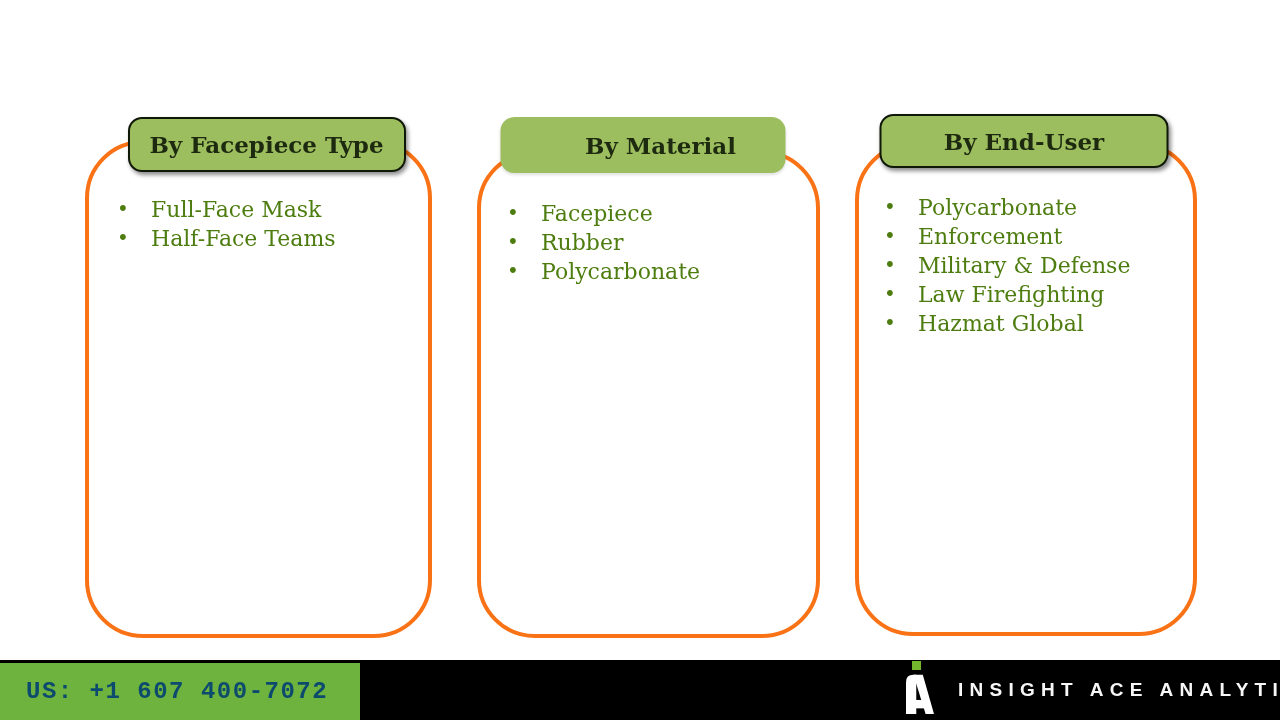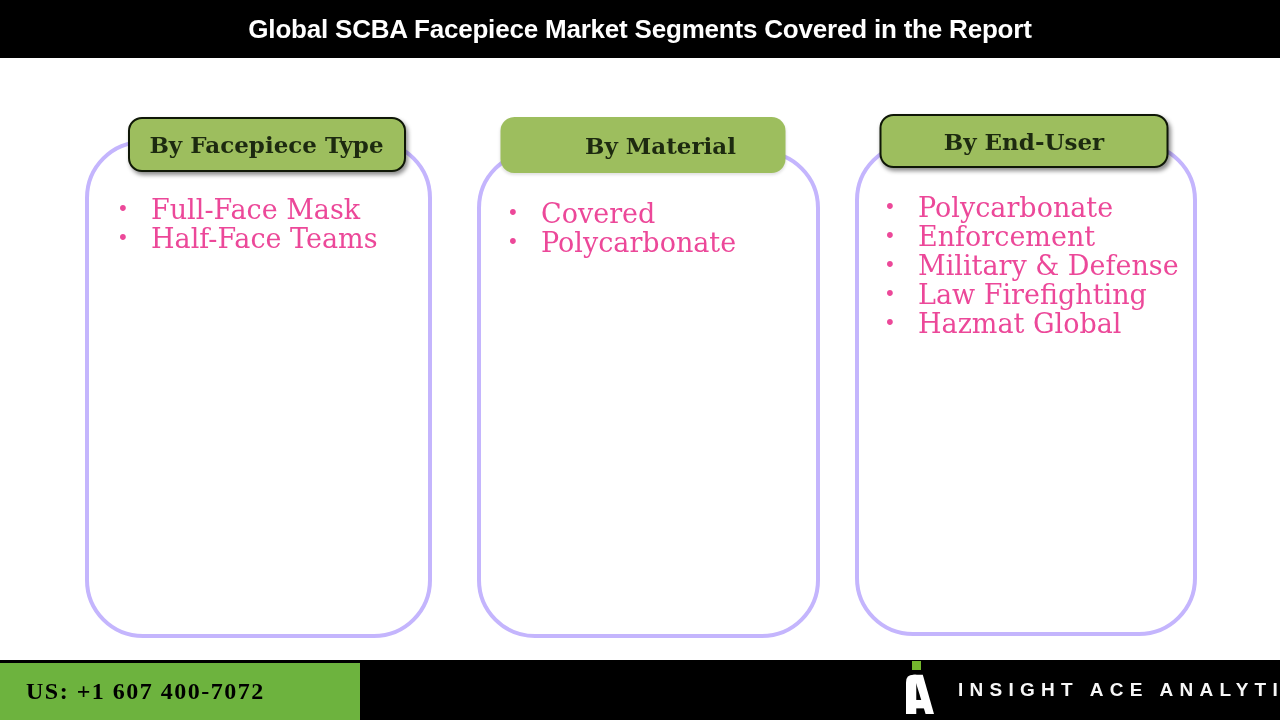--- a/index.html
+++ b/index.html
@@ -25,21 +25,21 @@
     font-size: 26px;
     font-weight: bold;
     letter-spacing: -0.2px;
     font-family: "Liberation Sans", "DejaVu Sans", sans-serif;
   }
 
   
   .col {
     position: absolute;
     background: #ffffff;
-    border: 4px solid #c4b5fd;
+    border: 4px solid #f97316;
     border-radius: 58px;
     box-sizing: border-box;
   }
   .col-1 { left: 85px;  top: 140px; width: 347px; height: 498px; }
   .col-2 { left: 477px; top: 150px; width: 343px; height: 488px; }
   .col-3 { left: 855px; top: 142px; width: 342px; height: 494px; }
 
   .badge {
     position: absolute;
     left: 50%;
@@ -66,22 +66,22 @@
     padding-left: 36px;
   }
   .col-1 .badge { top: -27px; width: 278px; height: 55px; margin-left: 8px;  transform: translateX(-50%); }
   .col-2 .badge { top: -37px; width: 285px; height: 56px; margin-left: -6px; transform: translateX(-50%); }
   .col-3 .badge { top: -32px; width: 289px; height: 54px; margin-left: -2px; transform: translateX(-50%); }
 
   ul.items {
     list-style: none;
     margin: 0; padding: 0;
     font-family: "DejaVu Serif", "Liberation Serif", serif;
-    font-size: 27px;
-    color: #ec4899;
+    font-size: 22px;
+    color: #4d7c0f;
   }
   ul.items li {
     position: relative;
     padding-left: 36px;
     line-height: 29px;
     white-space: nowrap;
   }
   ul.items li::before {
     content: "\2022";
     position: absolute;
@@ -103,22 +103,22 @@
     width: 360px; height: 57px;
     background: #6db33e;
     display: flex; align-items: center;
     padding-left: 26px;
     box-sizing: border-box;
   }
   .phone-box span {
     font-size: 24px;
     font-weight: bold;
     letter-spacing: 1.5px;
-    color: #000000;
-    font-family: Liberation Serif, serif;
+    color: #0c4a6e;
+    font-family: Liberation Mono, monospace;
   }
   .logo-mark {
     position: absolute; left: 906px; top: 671px;
     width: 28px; height: 43px;
   }
   .logo-dot {
     position: absolute; left: 912px; top: 661px;
     width: 9px; height: 9px;
     background: #74b82d;
   }
@@ -132,40 +132,38 @@
     letter-spacing: 0.33em;
     font-family: "Liberation Sans", "DejaVu Sans", sans-serif;
     white-space: nowrap;
   }
 </style>
 </head>
 <body>
 
 <div class="stage">
 
-  <div class="header-bar">
-    <h1>Global SCBA Facepiece Market Segments Covered in the Report</h1>
-  </div>
 
   <section class="col col-1">
     <div class="badge badge-outlined">
       <span>By Facepiece Type</span>
     </div>
     <ul class="items">
         <li>Full-Face Mask</li>
         <li>Half-Face Teams</li>
       </ul>
   </section>
 
   <section class="col col-2">
     <div class="badge badge-plain">
       <span>By Material</span>
     </div>
     <ul class="items">
-        <li>Covered</li>
+        <li>Facepiece</li>
+        <li>Rubber</li>
         <li>Polycarbonate</li>
       </ul>
   </section>
 
   <section class="col col-3">
     <div class="badge badge-outlined">
       <span>By End-User</span>
     </div>
     <ul class="items">
         <li>Polycarbonate</li>

